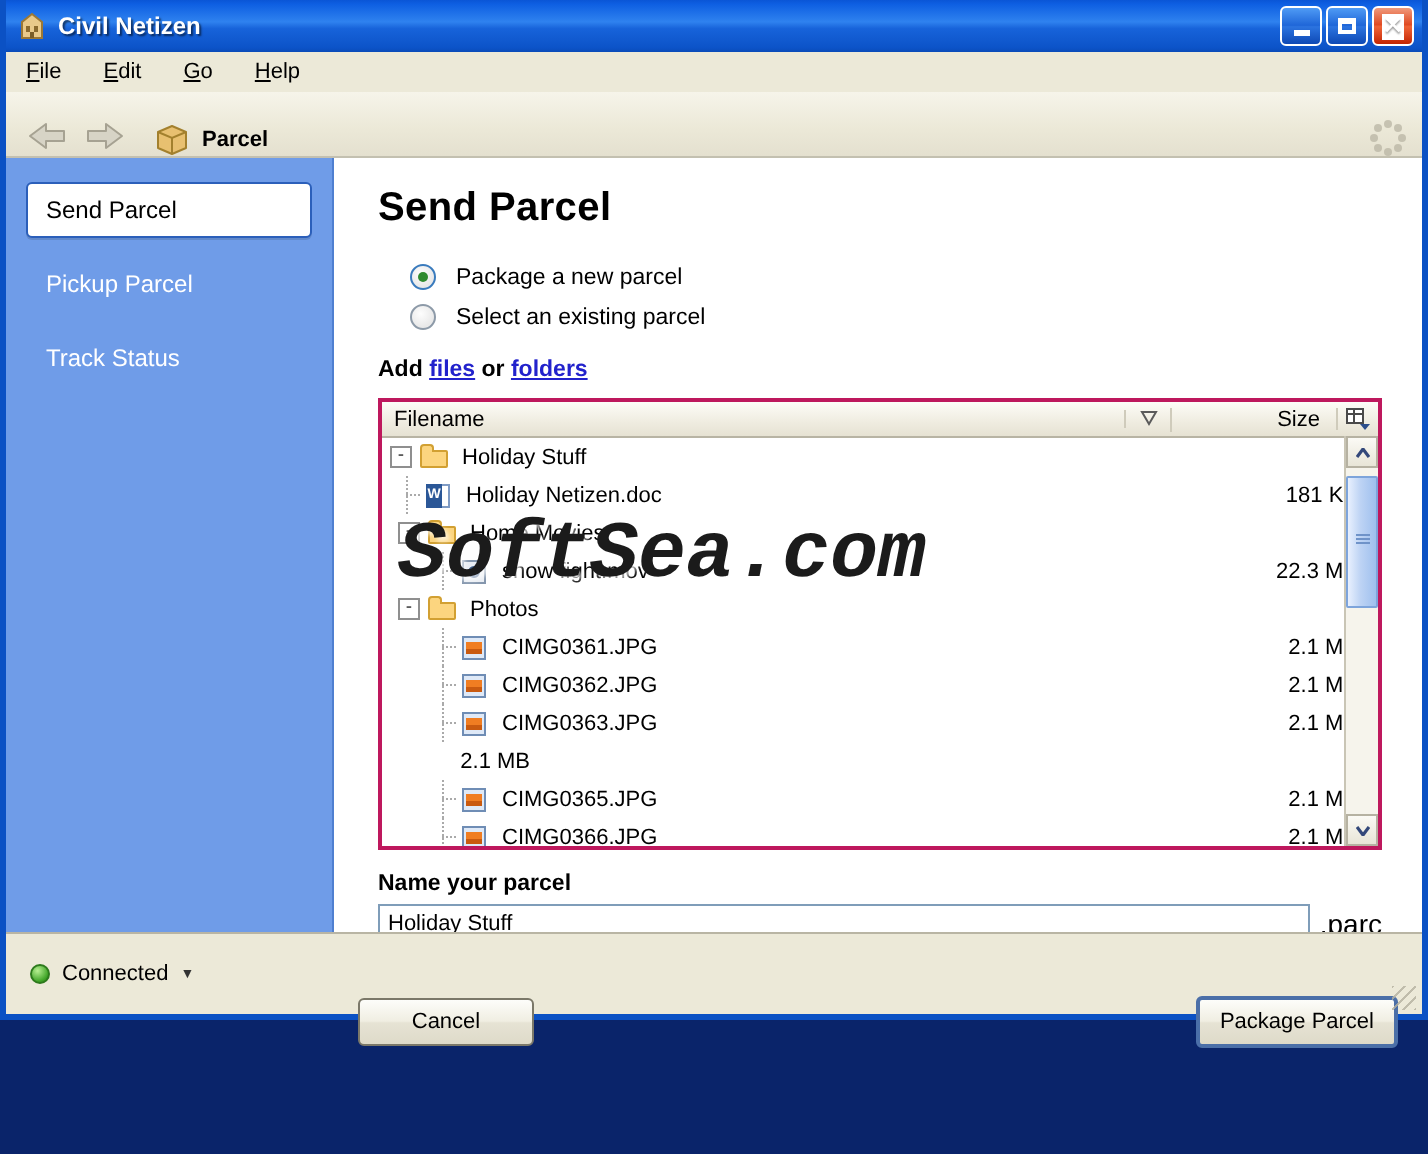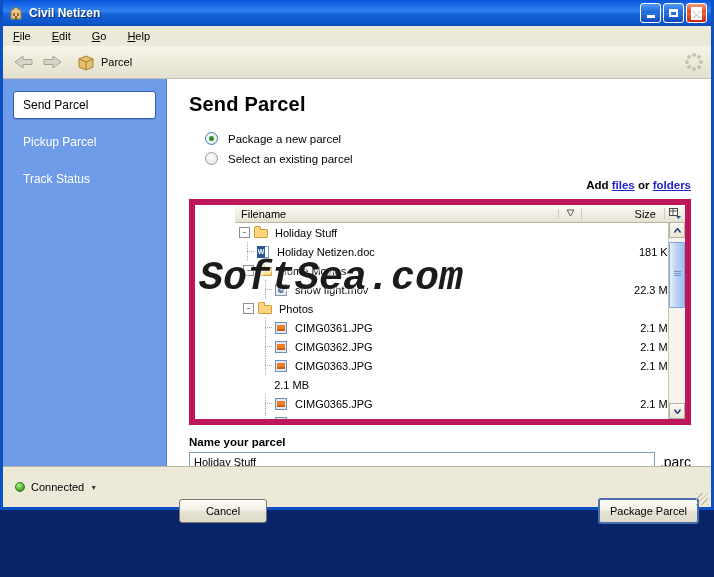--- a/index.html
+++ b/index.html
@@ -52,21 +52,21 @@
     display:flex;align-items:center;padding-left:8px;gap:17px;
     font-size:11px;color:#000;
   }
   .menubar .mi{padding:1px 2px;cursor:default;}
   .menubar .mi u{text-decoration:underline;}
   
   .navbar{
     height:32px;flex:none;
     background:linear-gradient(to bottom,#f6f4ea,#ece9d8 55%,#e4e0cf);
     border-bottom:1px solid #c3c0b0;
-    display:flex;align-items:center;padding:0 8px;
+    display:flex;align-items:flex-end;padding:0 8px;font-weight:bold;
   }
   .navarrow{width:26px;height:20px;position:relative;margin-right:2px;}
   .navarrow svg{display:block;}
   .crumb{display:flex;align-items:center;margin-left:10px;gap:6px;}
   .crumb-icon{width:18px;height:17px;position:relative;}
   .crumb-label{font-size:11px;color:#000;}
   .spinner{margin-left:auto;width:18px;height:18px;position:relative;opacity:.75;}
   .spinner i{
     position:absolute;width:4px;height:4px;border-radius:50%;
     background:#b9b5a4;
@@ -105,29 +105,28 @@
     border:1px solid #8d9aa8;
     box-sizing:border-box;position:relative;
   }
   .radio.on{border-color:#3a7bbd;}
   .radio.on::after{
     content:"";position:absolute;left:3px;top:3px;width:5px;height:5px;
     border-radius:50%;background:#2f8a2f;
   }
   .radio-label{font-size:11.5px;color:#000;}
   .addline{
-    margin:14px 0 8px 0;font-size:11.5px;font-weight:bold;color:#000;text-align:right;
+    margin:14px 0 8px 0;font-size:11.5px;font-weight:bold;color:#000;
   }
   .addline a{color:#2222cc;text-decoration:underline;cursor:pointer;}
   
   .filelist{
-    border:6px solid #be185d;background:#fff;
+    border:2px solid #be185d;background:#fff;
     height:226px;display:flex;flex-direction:column;position:relative;
     box-sizing:border-box;
-    padding-left:40px;
   }
   .fl-head{
     height:17px;flex:none;display:flex;align-items:center;
     background:linear-gradient(to bottom,#fdfcf7,#efece0 60%,#e6e2d3);
     border-bottom:1px solid #b8b4a4;font-size:11px;color:#000;
   }
   .fh-name{flex:1;padding-left:6px;position:relative;}
   .fh-sort{width:22px;border-left:1px solid #cfcbbb;display:flex;align-items:center;justify-content:center;}
   .fh-size{width:74px;text-align:right;padding-right:8px;border-left:1px solid #cfcbbb;}
   .fh-cols{width:20px;border-left:1px solid #cfcbbb;display:flex;align-items:center;justify-content:center;}

